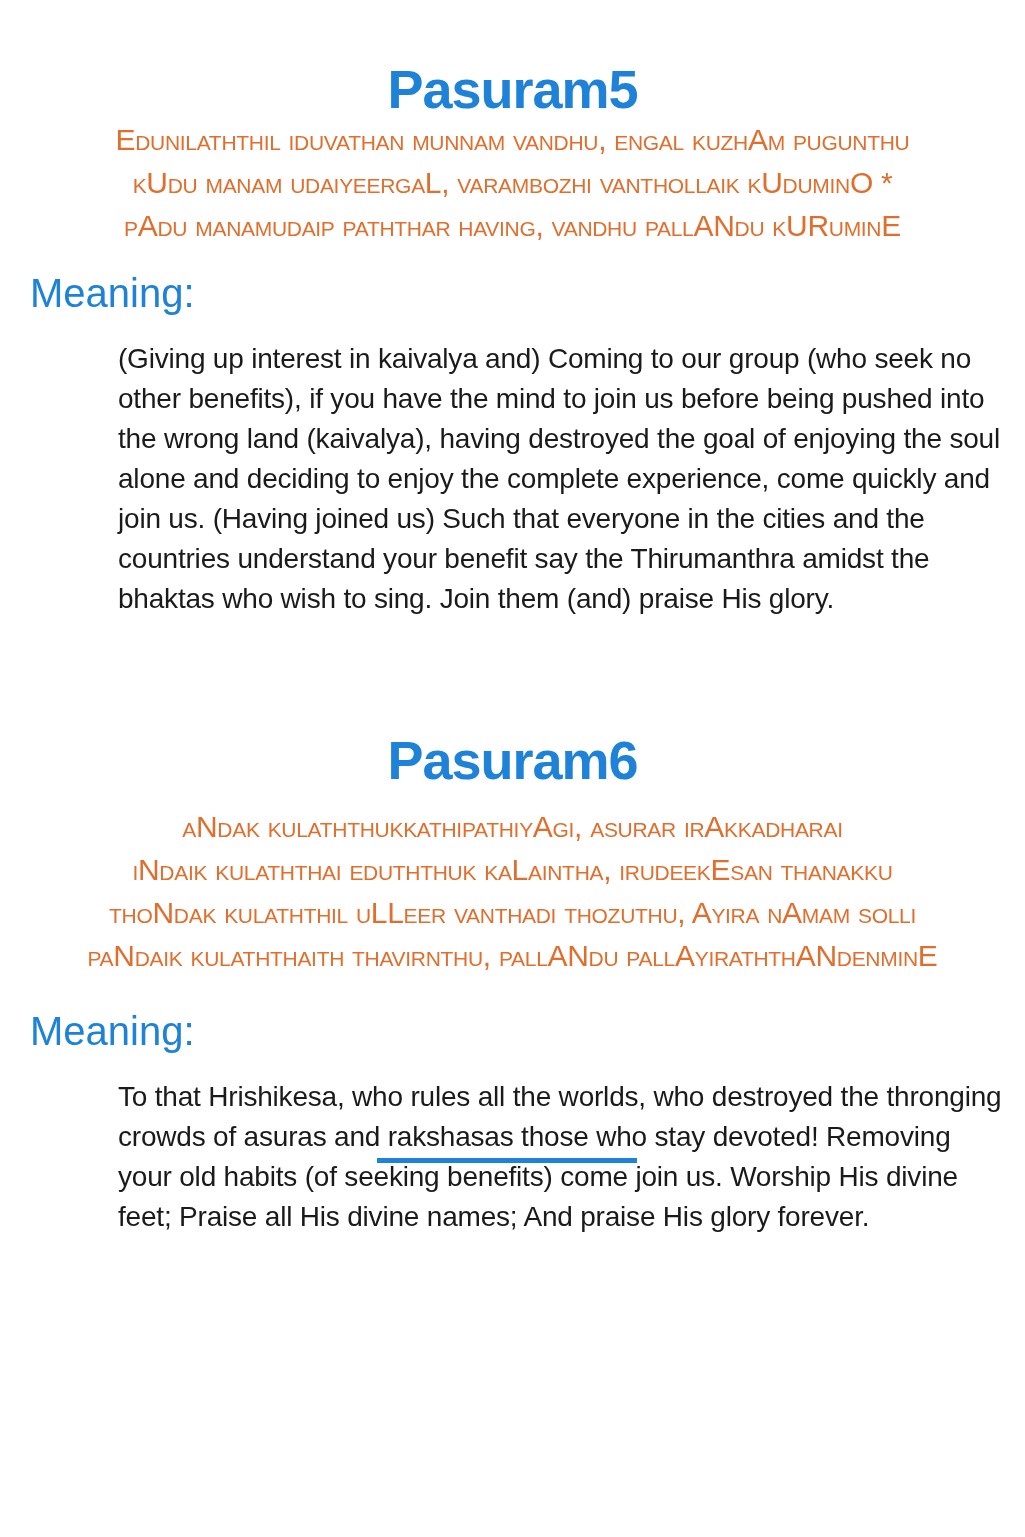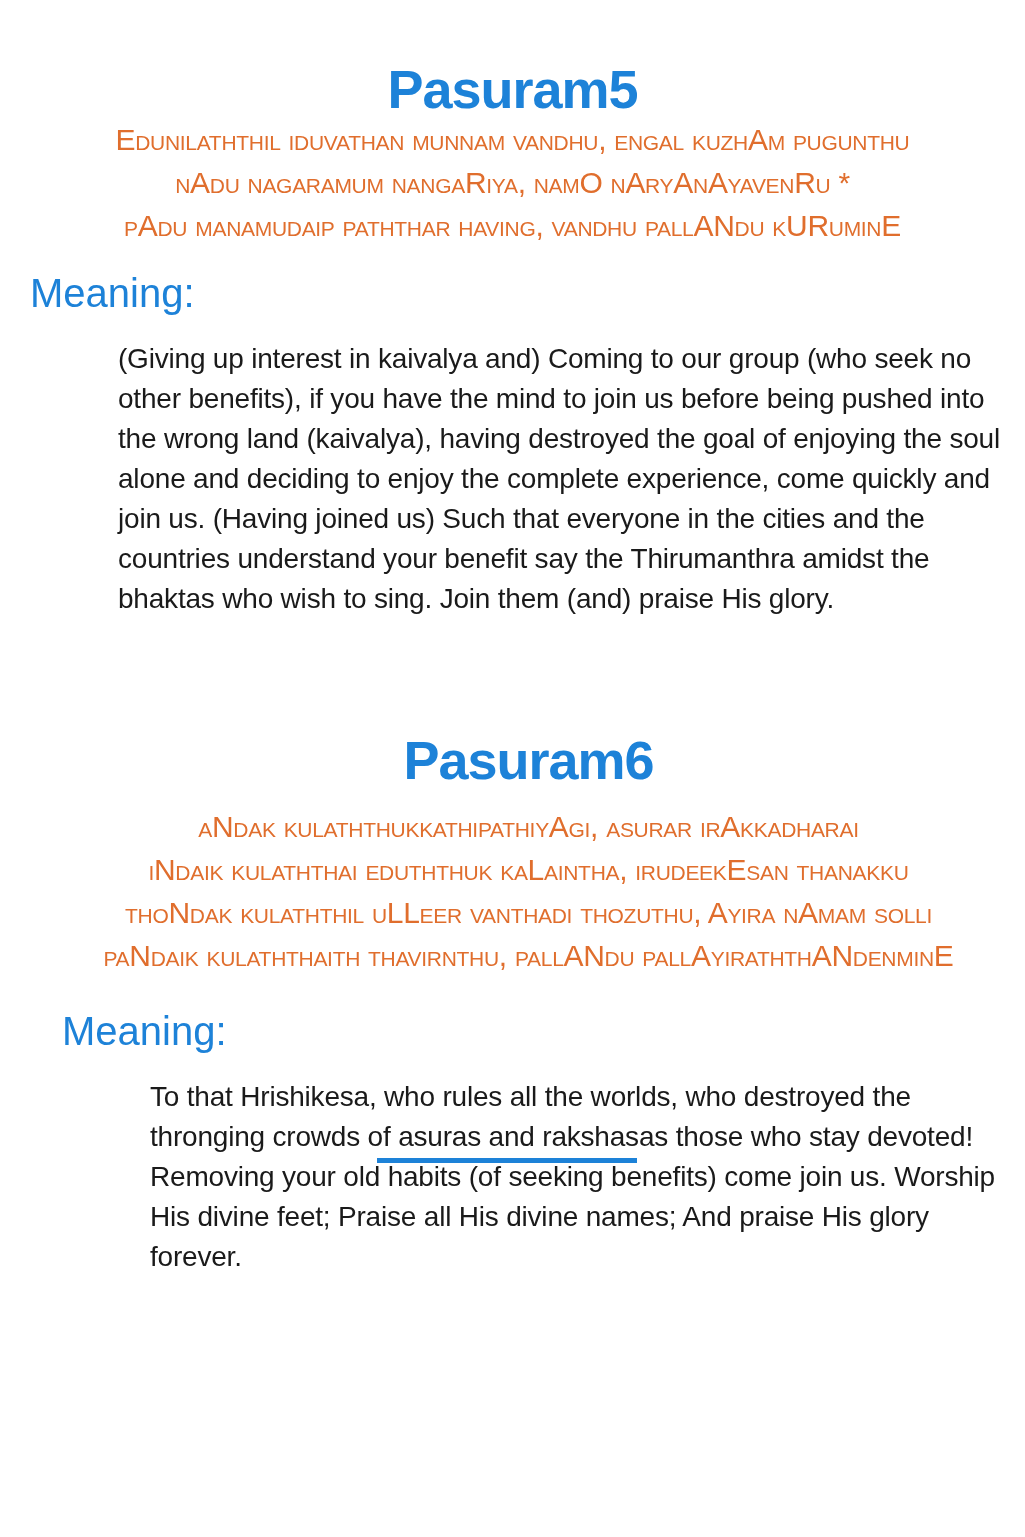--- a/index.html
+++ b/index.html
@@ -17,21 +17,21 @@
     font-family: "Liberation Sans", sans-serif;
     overflow: hidden;
   }
   .slide {
     position: relative;
     width: 1025px;
     height: 1163px;
     background: var(--background);
   }
   .section-p5 { padding-top: 60px; }
-  .section-p6 { padding-top: 112px; padding-left: 32px; }
+  .section-p6 { padding-top: 112px; }
   .title {
     margin: 0;
     text-align: center;
     color: var(--accent-blue);
     font-size: 54px;
     line-height: 58px;
     font-weight: 700;
     letter-spacing: -1px;
   }
   .verse {
@@ -74,21 +74,21 @@
 </style>
 </head>
 <body>
 
 <div class="slide">
 
   <section class="section-p5">
     <h1 class="title">Pasuram5</h1>
     <div class="verse">
       <div class="verse-line">Edunilaththil iduvathan munnam vandhu, engal kuzhAm pugunthu</div>
-      <div class="verse-line">nAdu nagaramum nangaRiya, namO nAryAnAyavenRu *</div>
+      <div class="verse-line">kUdu manam udaiyeergaL, varambozhi vanthollaik kUduminO *</div>
       <div class="verse-line">pAdu manamudaip paththar having, vandhu pallANdu kURuminE</div>
     </div>
     <h2 class="meaning-heading">Meaning:</h2>
     <p class="meaning-text">(Giving up interest in kaivalya and) Coming to our group (who seek no other benefits), if you have the mind to join us before being pushed into the wrong land (kaivalya), having destroyed the goal of enjoying the soul alone and deciding to enjoy the complete experience, come quickly and join us. (Having joined us) Such that everyone in the cities and the countries understand your benefit say the Thirumanthra amidst the bhaktas who wish to sing. Join them (and) praise His glory.</p>
   </section>
 
   <section class="section-p6">
     <h1 class="title">Pasuram6</h1>
     <div class="verse">
       <div class="verse-line">aNdak kulaththukkathipathiyAgi, asurar irAkkadharai</div>

